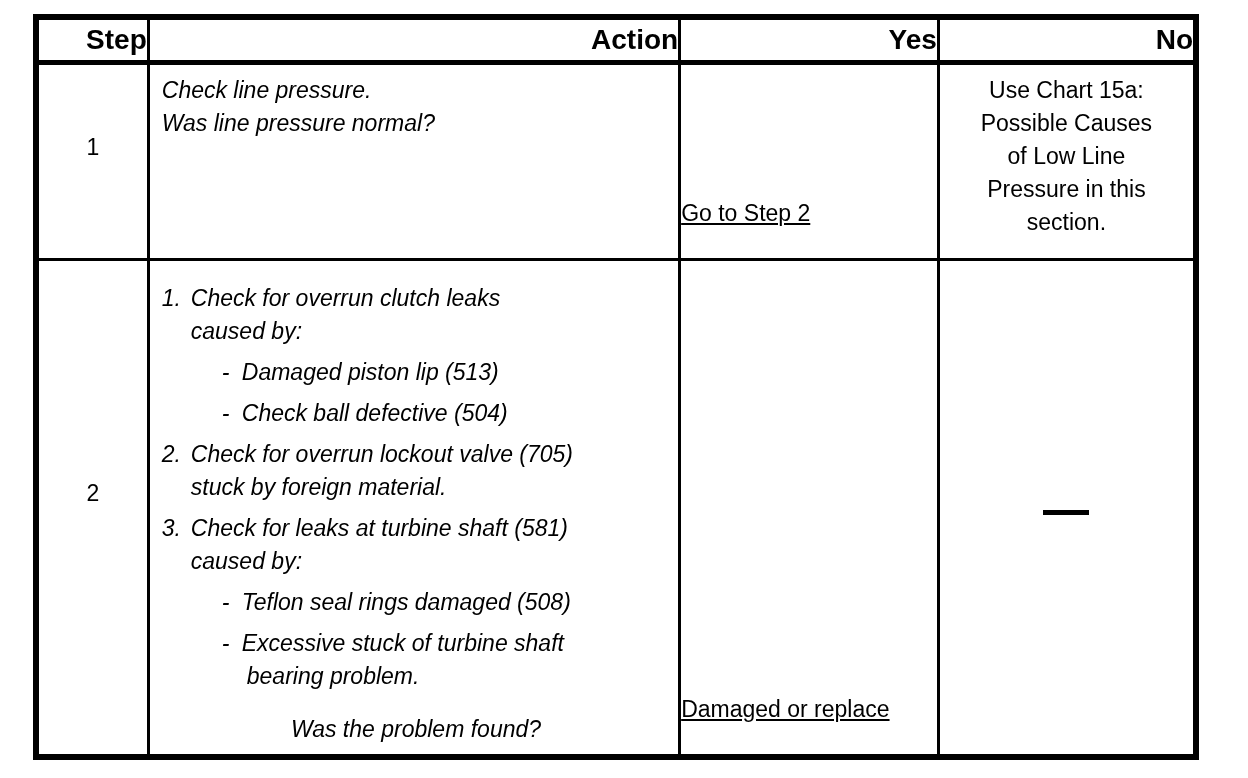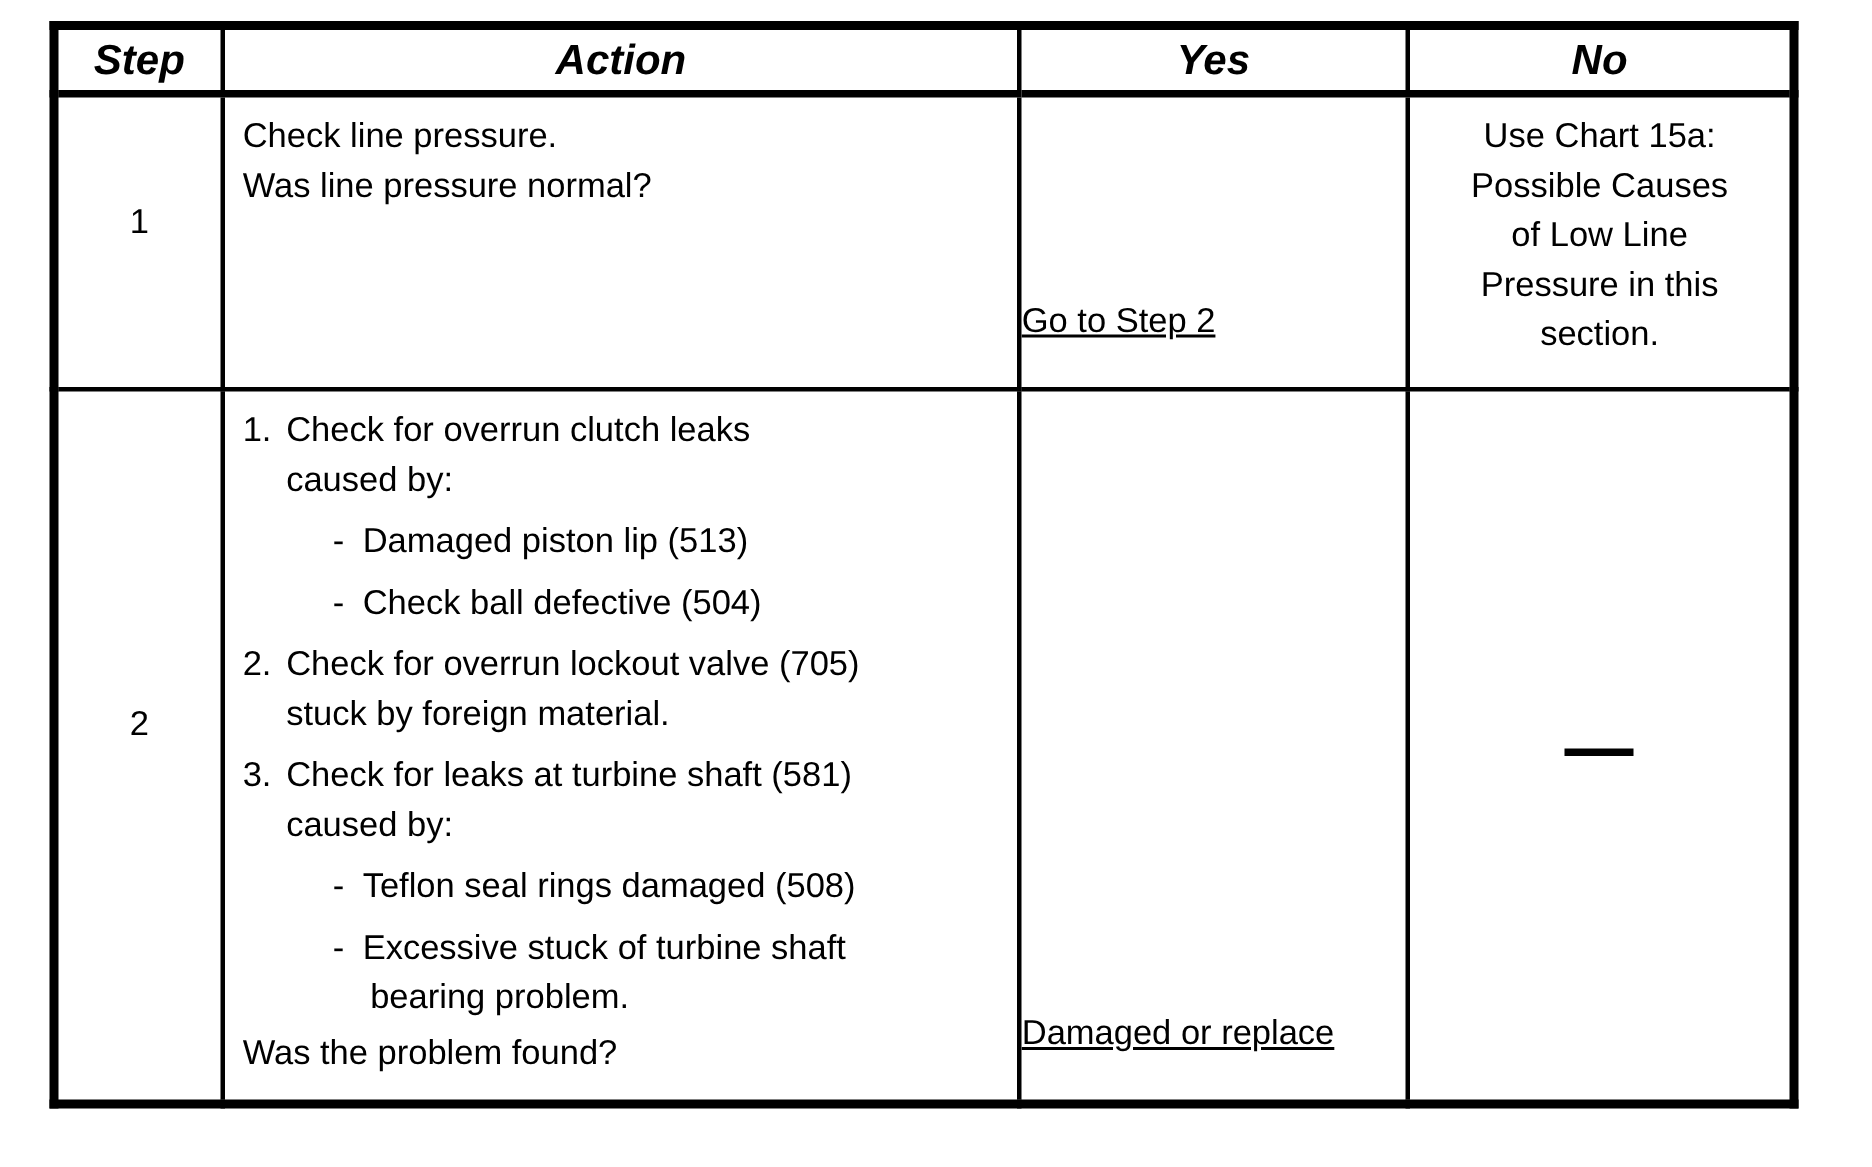--- a/index.html
+++ b/index.html
@@ -22,54 +22,54 @@
   col.c-action { width: 530px; }
   col.c-yes    { width: 258px; }
   col.c-no     { width: 257px; }
 
   th, td { border: 3px solid #000000; }
 
   th {
     height: 45px;
     font-size: 28px;
     font-weight: bold;
-    text-align: center;
+    text-align: right;
     vertical-align: middle;
     border-bottom: 5px solid #000000;
     padding: 0;
-    font-style: italic;
   }
 
   td { font-size: 23px; }
   .line { line-height: 33px; }
 
   tr.row-1 td { height: 197px; }
   tr.row-2 td { height: 477px; }
 
   td.cell-step {
     text-align: center;
     vertical-align: middle;
     padding-bottom: 28px;
   }
 
   td.cell-action {
     vertical-align: top;
     text-align: left;
     padding: 9px 8px 8px 12px;
+    font-style: italic;
   }
   .para-question-1 { }
 
   .block { margin-top: 8px; }
-  .block:first-child { margin-top: 0; }
+  .block:first-child { margin-top: 12px; }
   .marker-num { display: inline-block; width: 29px; }
   .cont { padding-left: 29px; }
   .block.dash { padding-left: 60px; }
   .marker-dash { display: inline-block; width: 20px; }
   .block.dash .cont { padding-left: 25px; }
-  .question { margin-top: 4px; }
+  .question { margin-top: 20px; text-align: center; }
 
   td.cell-yes {
     vertical-align: bottom;
     padding-bottom: 28px;
     text-decoration: underline;
   }
 
   td.cell-no-text {
     vertical-align: top;
     text-align: center;

